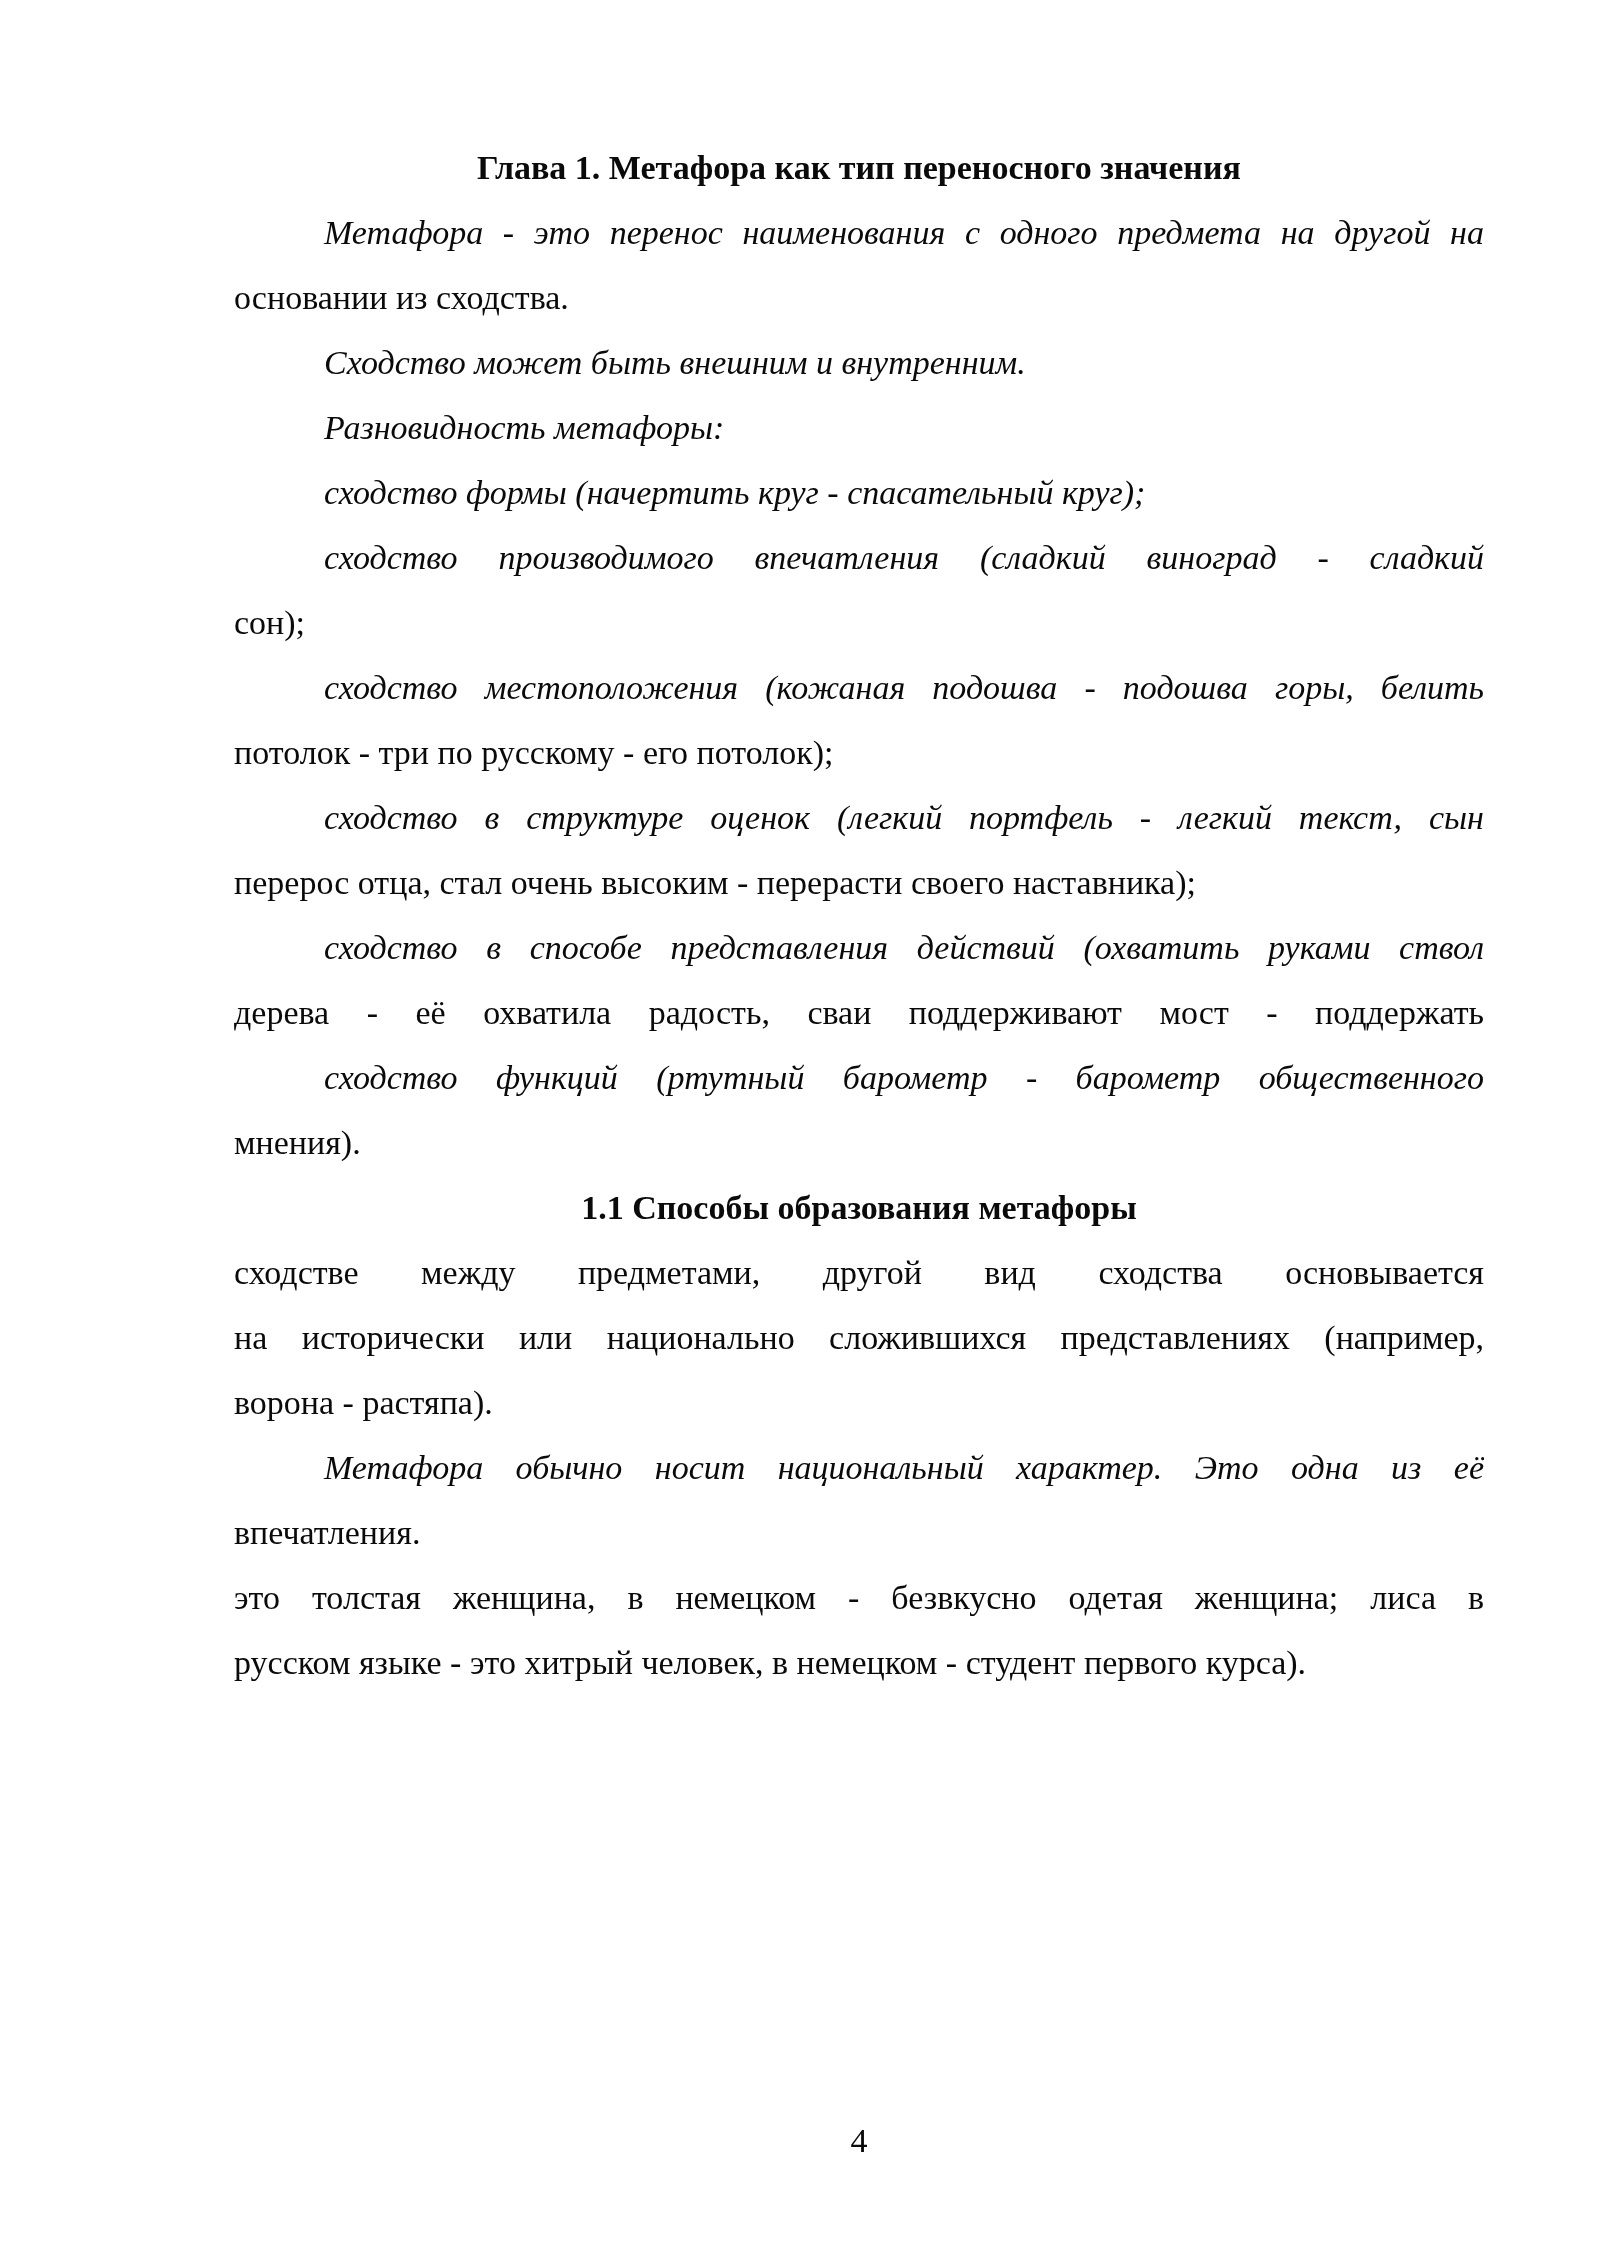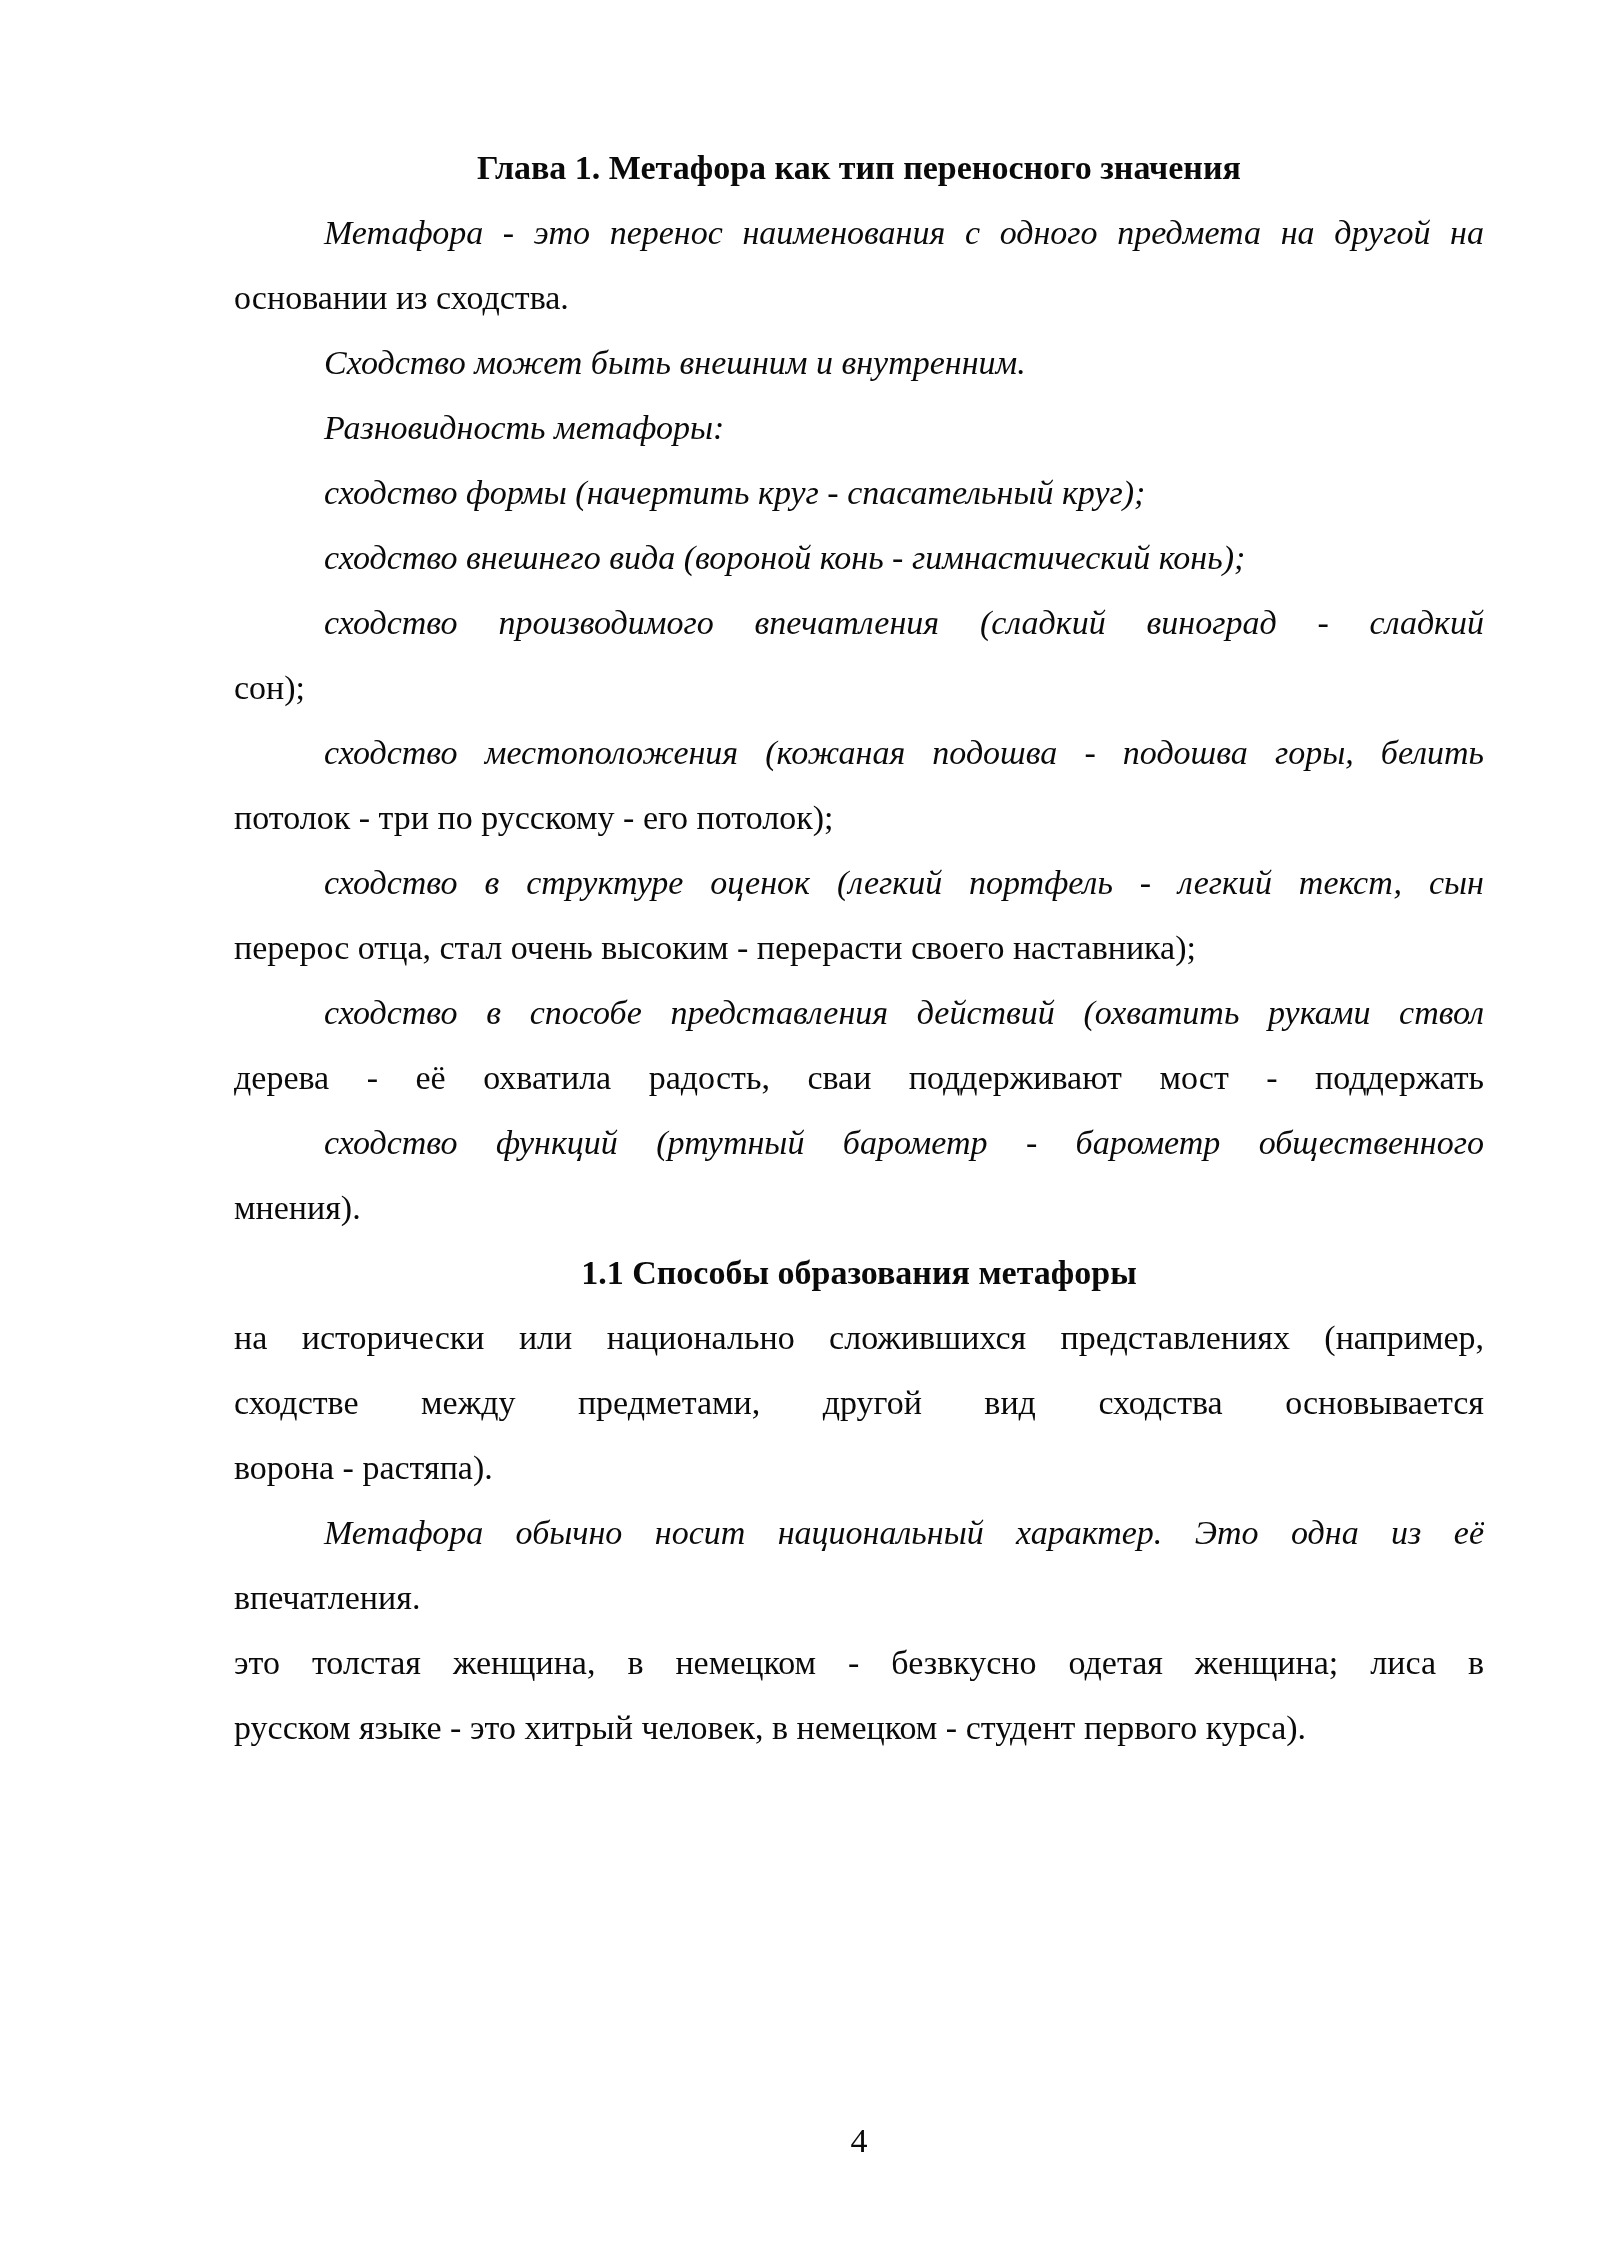--- a/index.html
+++ b/index.html
@@ -58,34 +58,33 @@
 <body>
 
 <div class="page">
   <div class="text-block">
       <div class="line center-bold">Глава 1. Метафора как тип переносного значения</div>
       <div class="line first">Метафора - это перенос наименования с одного предмета на другой на</div>
       <div class="line left">основании из сходства.</div>
       <div class="line first left">Сходство может быть внешним и внутренним.</div>
       <div class="line first left">Разновидность метафоры:</div>
       <div class="line first left">сходство формы (начертить круг - спасательный круг);</div>
-      <div class="line first left">сходство внешнего вида (вороной конь - гимнастический конь);</div>
       <div class="line first">сходство производимого впечатления (сладкий виноград - сладкий</div>
       <div class="line left">сон);</div>
       <div class="line first">сходство местоположения (кожаная подошва - подошва горы, белить</div>
       <div class="line left">потолок - три по русскому - его потолок);</div>
       <div class="line first">сходство в структуре оценок (легкий портфель - легкий текст, сын</div>
       <div class="line left">перерос отца, стал очень высоким - перерасти своего наставника);</div>
       <div class="line first">сходство в способе представления действий (охватить руками ствол</div>
       <div class="line">дерева - её охватила радость, сваи поддерживают мост - поддержать</div>
       <div class="line first">сходство функций (ртутный барометр - барометр общественного</div>
       <div class="line left">мнения).</div>
       <div class="line center-bold">1.1 Способы образования метафоры</div>
+      <div class="line">сходстве между предметами, другой вид сходства основывается</div>
       <div class="line">на исторически или национально сложившихся представлениях (например,</div>
-      <div class="line">сходстве между предметами, другой вид сходства основывается</div>
       <div class="line left">ворона - растяпа).</div>
       <div class="line first">Метафора обычно носит национальный характер. Это одна из её</div>
       <div class="line left">впечатления.</div>
       <div class="line">это толстая женщина, в немецком - безвкусно одетая женщина; лиса в</div>
       <div class="line left">русском языке - это хитрый человек, в немецком - студент первого курса).</div>
     </div>
   <div class="footer-line">
     <span>4</span>
   </div>
 </div>

